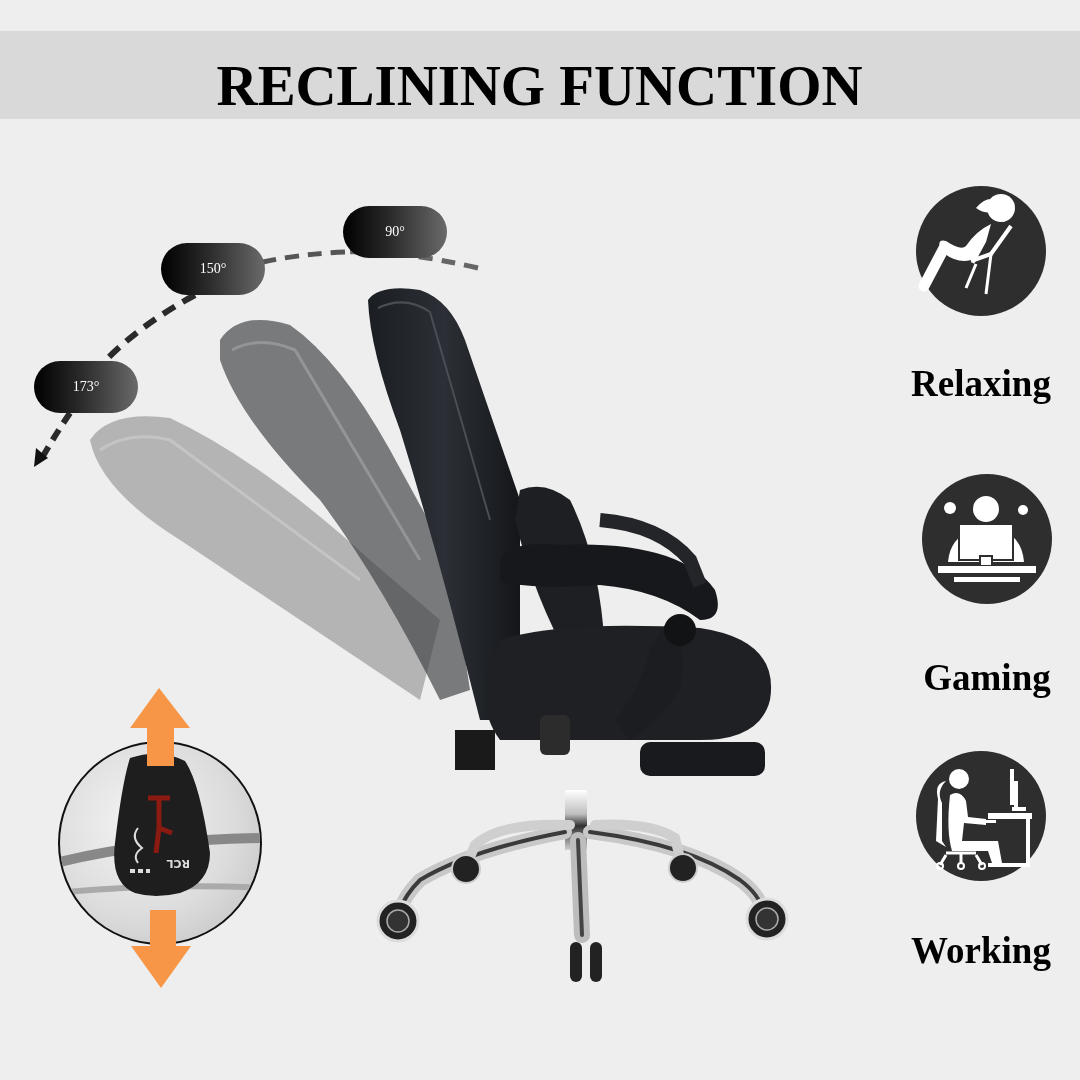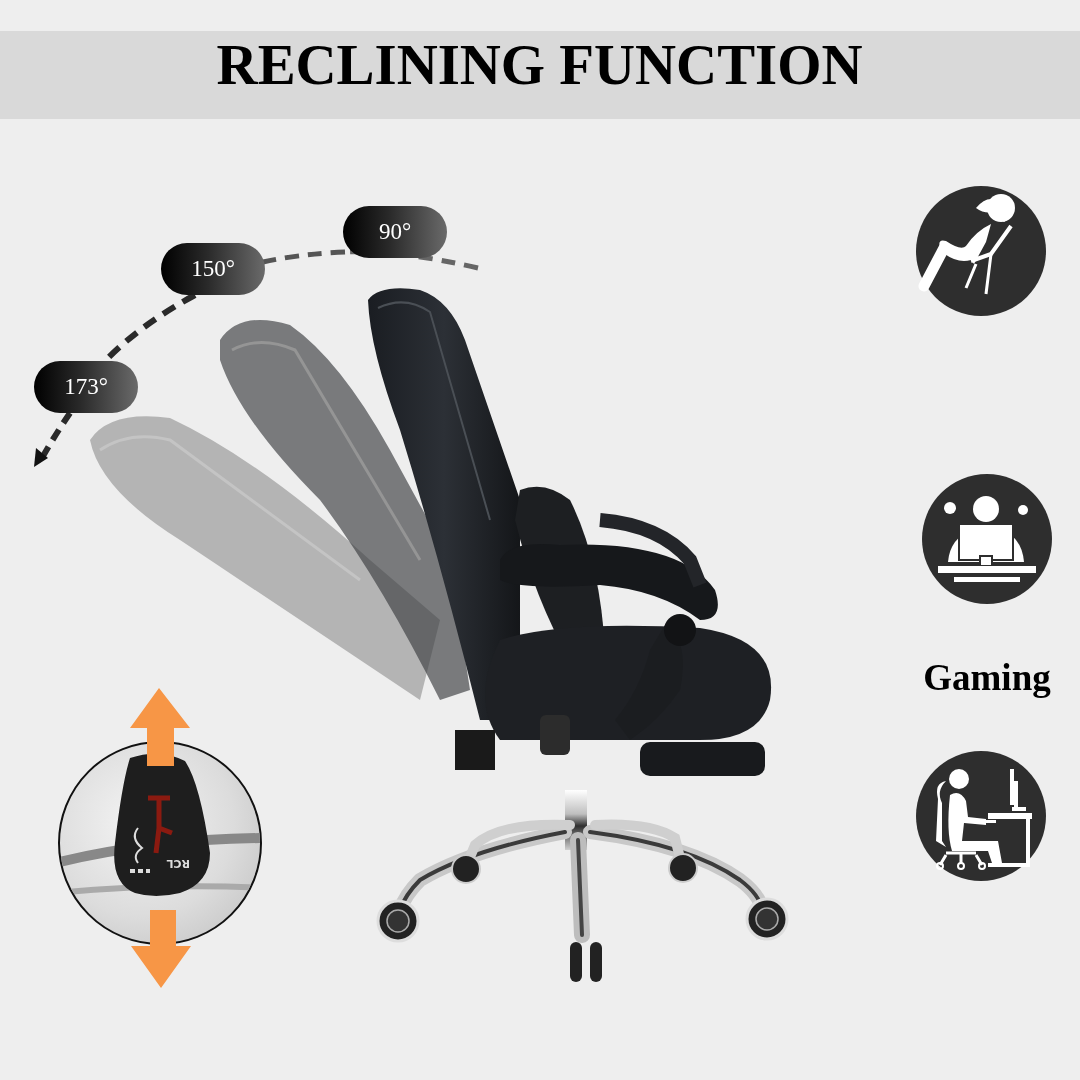--- a/index.html
+++ b/index.html
@@ -2,35 +2,35 @@
 <html><head>
 <meta charset="utf-8">
 <style>
   * { margin: 0; padding: 0; box-sizing: border-box; }
   html, body { width: 1080px; height: 1080px; overflow: hidden; }
   body { background: #eeeeee; position: relative; font-family: "DejaVu Serif", serif; }
 
   .header-band {
     position: absolute; left: 0; top: 31px; width: 1080px; height: 88px;
     background: #d9d9d9;
-    display: flex; align-items: flex-start; justify-content: center;
+    display: flex; align-items: flex-end; justify-content: center;
   }
   .header-title {
     font-family: "Liberation Serif", "DejaVu Serif", serif;
     font-weight: bold; font-size: 58px; letter-spacing: 0px; color: #000;
     transform: scaleX(0.98);
   }
 
   .stage { position: absolute; left: 0; top: 0; width: 1080px; height: 1080px; }
 
   .angle-pill {
     position: absolute; height: 52px; border-radius: 26px;
     background: linear-gradient(90deg, #000 0%, #2a2a2a 45%, #6a6a6a 100%);
     color: #fff; font-family: "Liberation Serif", "DejaVu Serif", serif;
-    font-size: 23px; display: flex; align-items: center; justify-content: center;
+    font-size: 14px; display: flex; align-items: center; justify-content: center;
   }
   .pill-90  { left: 343px; top: 206px; width: 104px; }
   .pill-120 { left: 161px; top: 243px; width: 104px; }
   .pill-135 { left: 34px;  top: 361px; width: 104px; }
 
   .mode {
     position: absolute; width: 170px; display: flex; flex-direction: column; align-items: center;
   }
   .mode .circle {
     width: 130px; height: 130px; border-radius: 50%; background: #2e2e2e;
@@ -159,20 +159,21 @@
   <div class="circle">
     <svg width="130" height="130" viewBox="0 0 130 130">
       <circle cx="85" cy="22" r="14" fill="#fff"></circle>
       <path d="M60 22 Q 70 10 80 14 L 96 30 L 88 36 L 78 26 Q 68 28 60 22Z" fill="#fff"></path>
       <path d="M75 38 Q 60 45 50 60 Q 45 65 30 55 Q 20 52 25 65 Q 40 78 55 74 L 58 78 L 70 56 Z" fill="#fff"></path>
       <path d="M28 62 L 8 100" stroke="#fff" stroke-width="11" stroke-linecap="round"></path>
       <path d="M55 75 L 75 68 L 95 40" stroke="#fff" stroke-width="4" fill="none"></path>
       <path d="M60 78 L 50 102 M75 68 L 70 108" stroke="#fff" stroke-width="3"></path>
     </svg>
   </div>
+  <div class="label">Relaxing</div>
 </div>
 
 <div class="mode mode-gaming">
   <div class="circle">
     <svg width="130" height="130" viewBox="0 0 130 130">
       <circle cx="28" cy="34" r="6" fill="#fff"></circle>
       <circle cx="101" cy="36" r="5" fill="#fff"></circle>
       <circle cx="64" cy="35" r="13" fill="#fff"></circle>
       <path d="M26 88 Q 28 64 50 56 L 80 56 Q 100 64 102 88 Z" fill="#fff"></path>
       <rect x="37" y="50" width="54" height="36" fill="#fff" stroke="#2e2e2e" stroke-width="2"></rect>
@@ -196,13 +197,14 @@
       <circle cx="66" cy="115" r="3" fill="none" stroke="#fff" stroke-width="2"></circle>
       <rect x="72" y="62" width="44" height="6" fill="#fff"></rect>
       <rect x="110" y="68" width="4" height="48" fill="#fff"></rect>
       <rect x="72" y="112" width="42" height="4" fill="#fff"></rect>
       <rect x="94" y="18" width="4" height="36" fill="#fff"></rect>
       <rect x="98" y="30" width="4" height="26" fill="#fff"></rect>
       <rect x="96" y="56" width="14" height="4" fill="#fff"></rect>
       <rect x="60" y="69" width="20" height="3" fill="#fff"></rect>
     </svg>
   </div>
+  <div class="label">Working</div>
 </div>
 
 </body></html>

